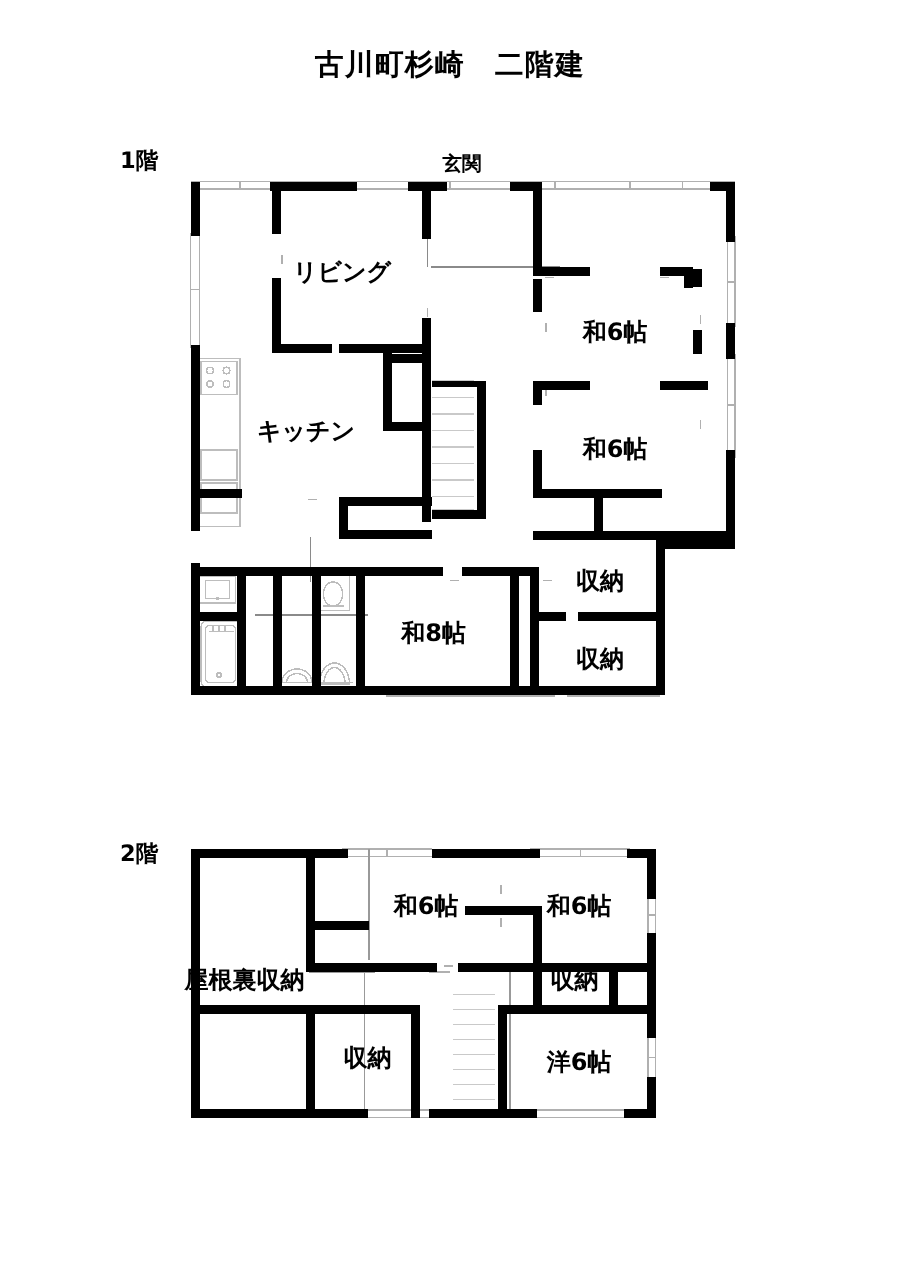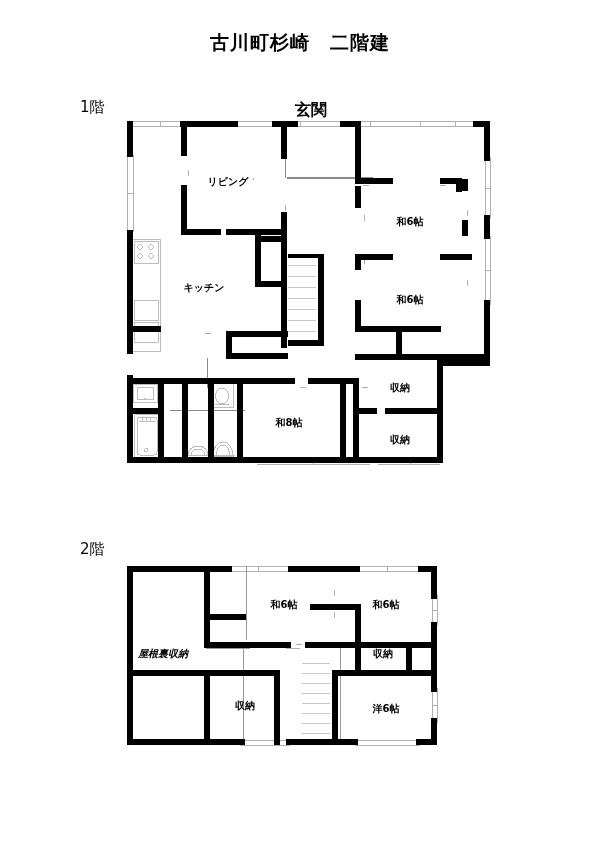--- a/index.html
+++ b/index.html
@@ -21,43 +21,43 @@
     top: 30px;
     width: 600px;
     text-align: center;
     font-size: 19px;
     font-weight: bold;
     letter-spacing: 1px;
   }
   .floor-label {
     position: absolute;
     font-size: 15px;
-    font-weight: normal;
+    font-weight: bold;
     text-align: right;
   }
   #floor1-label { left: 80px; top: 98px; }
-  #floor2-label { left: 80px; top: 540px; }
+  #floor2-label { left: 80px; top: 560px; }
 
   #entrance-label {
     position: absolute;
     left: 295px;
     top: 100px;
-    font-size: 16px;
+    font-size: 13px;
     font-weight: bold;
   }
 
   .plan {
     position: absolute;
   }
   .plan svg { display: block; }
 
   
   .room-label {
     position: absolute;
-    font-size: 10px;
+    font-size: 16px;
     font-weight: bold;
     white-space: nowrap;
     transform: translate(-50%, -50%);
     letter-spacing: 0px;
   }
 </style>
 </head>
 <body>
 
 <div id="page-title">古川町杉崎　二階建</div>
@@ -326,18 +326,18 @@
     <rect x="204" y="670" width="76" height="6" fill="#000"></rect>
     <rect x="274" y="670" width="6" height="75" fill="#000"></rect>
 
     <rect x="332" y="670" width="6" height="75" fill="#000"></rect>
     <rect x="332" y="670" width="30" height="6" fill="#000"></rect>
     <rect x="127" y="670" width="84" height="6" fill="#000"></rect>
   </g>
 </svg>
 </div>
 
-<div class="room-label" style="left:163px; top:654px;font-style:italic;">屋根裏収納</div>
+<div class="room-label" style="left:163px; top:654px;">屋根裏収納</div>
 <div class="room-label" style="left:284px; top:605px;">和6帖</div>
 <div class="room-label" style="left:386px; top:605px;">和6帖</div>
 <div class="room-label" style="left:383px; top:654px;">収納</div>
 <div class="room-label" style="left:245px; top:706px;">収納</div>
 <div class="room-label" style="left:386px; top:709px;text-align:right;">洋6帖</div>
 
 </body></html>

